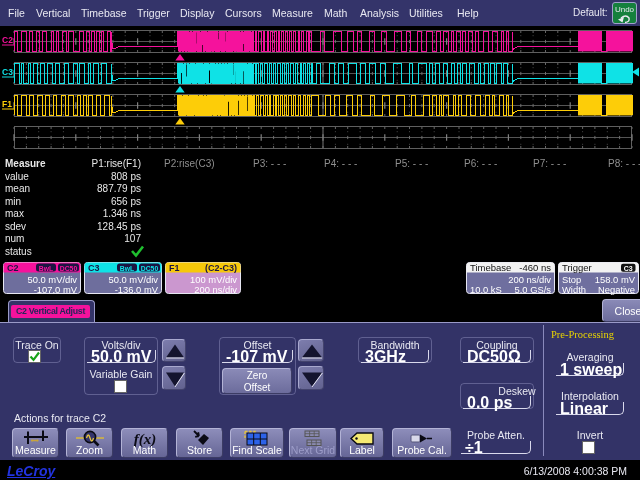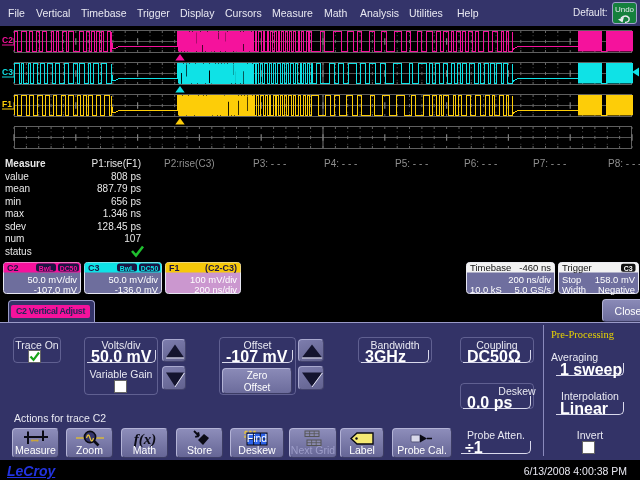--- a/index.html
+++ b/index.html
@@ -211,21 +211,21 @@
 <div class="grp" style="left:460px;top:337px;width:74px;height:26px"></div>
 <div class="lbl" style="left:460px;width:74px;top:339px;text-align:center;">Coupling</div>
 <div class="fld" style="left:463px;top:350px;width:68px">DC50Ω</div>
 <div class="grp" style="left:460px;top:383px;width:74px;height:26px"></div>
 <div class="lbl" style="left:460px;width:74px;top:385px;text-align:center;margin-left:20px;">Deskew</div>
 <div class="fld" style="left:463px;top:396px;width:68px">0.0 ps</div>
 <div class="lbl" style="left:458px;width:76px;top:429px;text-align:center;">Probe Atten.</div>
 <div class="fld" style="left:461px;top:441px;width:70px">÷1</div>
 <div class="abs" style="left:543px;top:325px;width:1px;height:131px;background:#8a8abc"></div>
 <div class="lbl" style="left:551px;top:329px;color:#e8d400;font-family:Liberation Serif, serif;">Pre-Processing</div>
-<div class="lbl" style="left:551px;width:78px;top:351px;">Averaging</div>
+<div class="lbl" style="left:551px;width:78px;top:351px;text-align:center;">Averaging</div>
 <div class="fld" style="left:556px;top:363px;width:68px">1 sweep</div>
 <div class="lbl" style="left:551px;width:78px;top:390px;text-align:center;">Interpolation</div>
 <div class="fld" style="left:556px;top:402px;width:68px">Linear</div>
 <div class="lbl" style="left:551px;width:78px;top:429px;text-align:center;">Invert</div>
 <div class="cb" style="left:582px;top:441px"></div>
 <div class="lbl" style="left:14px;top:412px;">Actions for trace C2</div>
 <div class="actbtn" style="left:12px;width:47px">
     <svg width="26" height="17" viewBox="0 0 26 17">
       <path d="M1 7 H25" stroke="#0a0a14" stroke-width="2.2"></path>
       <path d="M5 1.5 V14" stroke="#0a0a14" stroke-width="2"></path>
@@ -257,21 +257,21 @@
       <path d="M9 10 L15 4 L20 8 L14 15 Z" fill="#0a0a14"></path>
     </svg>
     <div class="cap" style="">Store</div>
   </div>
 <div class="actbtn" style="left:230px;width:54px">
     <svg width="28" height="17" viewBox="0 0 28 17">
       <rect x="4" y="3" width="20" height="12" fill="#2d62e8" stroke="#0a0a14"></rect>
       <path d="M10.7 3 V15 M17.3 3 V15 M4 9 H24" stroke="#0a0a14" stroke-width="1"></path>
       <path d="M2 1.5 H14 M2 1.5 V10" stroke="#e6c33c" stroke-width="1.4" stroke-dasharray="2.5 1.6"></path>
     </svg>
-    <div class="cap" style="">Find Deskew</div>
+    <div class="cap" style="">Find Scale</div>
   </div>
 <div class="actbtn" style="left:289px;width:48px">
     <svg width="28" height="17" viewBox="0 0 28 17">
       <rect x="6" y="1" width="14" height="5.5" fill="#8a8ab0" stroke="#555"></rect>
       <path d="M10.6 1 V6.5 M15.2 1 V6.5 M6 3.7 H20" stroke="#555" stroke-width="0.8"></path>
       <rect x="8" y="10" width="14" height="5.5" fill="#8a8ab0" stroke="#555"></rect>
       <path d="M12.6 10 V15.5 M17.2 10 V15.5 M8 12.7 H22" stroke="#555" stroke-width="0.8"></path>
     </svg>
     <div class="cap" style="color:#9d9dc9">Next Grid</div>
   </div>

